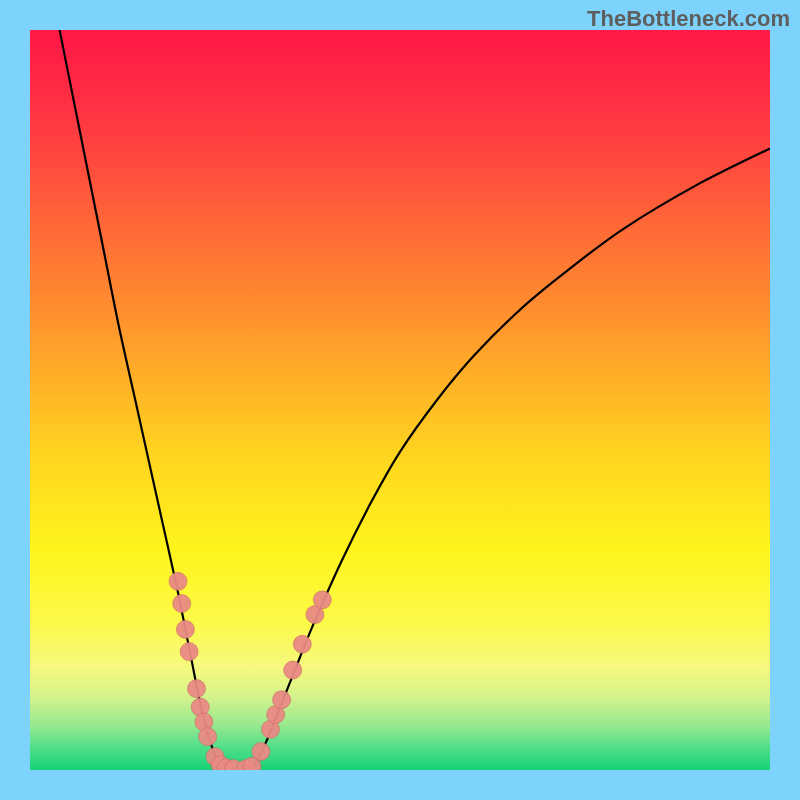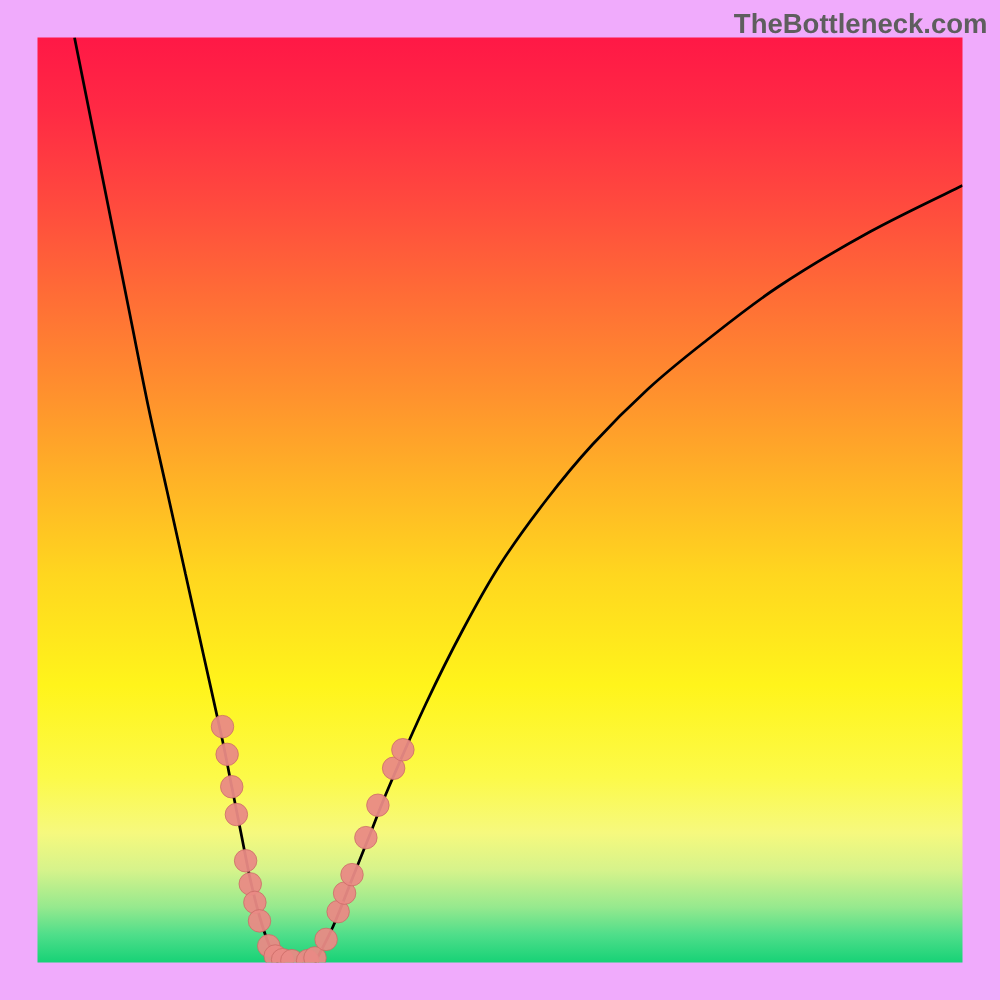--- a/index.html
+++ b/index.html
@@ -1,20 +1,20 @@
 <!DOCTYPE html>
 <html><head>
 <meta charset="utf-8">
 <style>
   * { margin: 0; padding: 0; box-sizing: border-box; }
   html, body { width: 800px; height: 800px; background: #000; overflow: hidden; }
   .outer {
     width: 800px;
     height: 800px;
-    background: #f0abfc;
+    background: #7dd3fc;
     position: relative;
   }
   .watermark {
     position: absolute;
     top: 6px;
     right: 10px;
     color: #5e5e5e;
     font-family: Arial, Helvetica, sans-serif;
     font-size: 22px;
     font-weight: 600;

